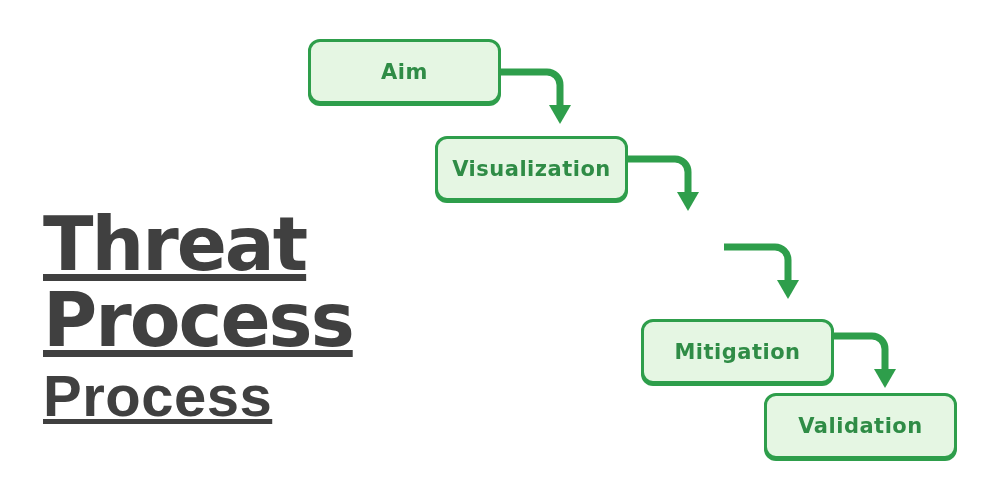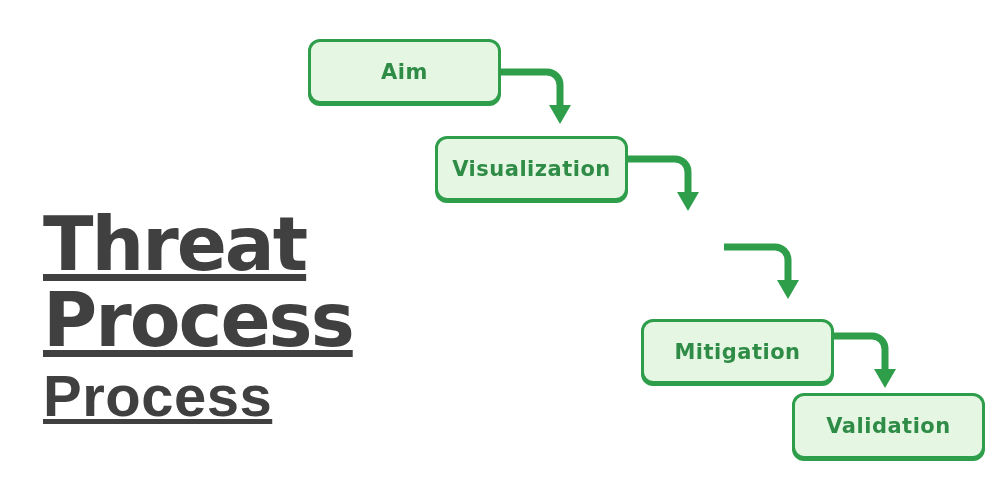--- a/index.html
+++ b/index.html
@@ -62,21 +62,21 @@
     font-weight: bold;
     font-size: 21px;
     letter-spacing: 0.5px;
     color: #2f8c46;
     white-space: nowrap;
   }
   .step-0 { left: 308px; top: 39px;  }
   .step-1 { left: 435px; top: 127px; margin-top: 9px; }
   .step-2 { left: 534px; top: 215px; }
   .step-3 { left: 633px; top: 319px; margin-left: 8px; }
-  .step-4 { left: 792px; top: 393px; height: 66px; }
+  .step-4 { left: 764px; top: 393px; height: 66px; }
 
   
   .arrows-svg {
     position: absolute;
     left: 0;
     top: 0;
     pointer-events: none;
   }
   .arrow-line {
     fill: none;

